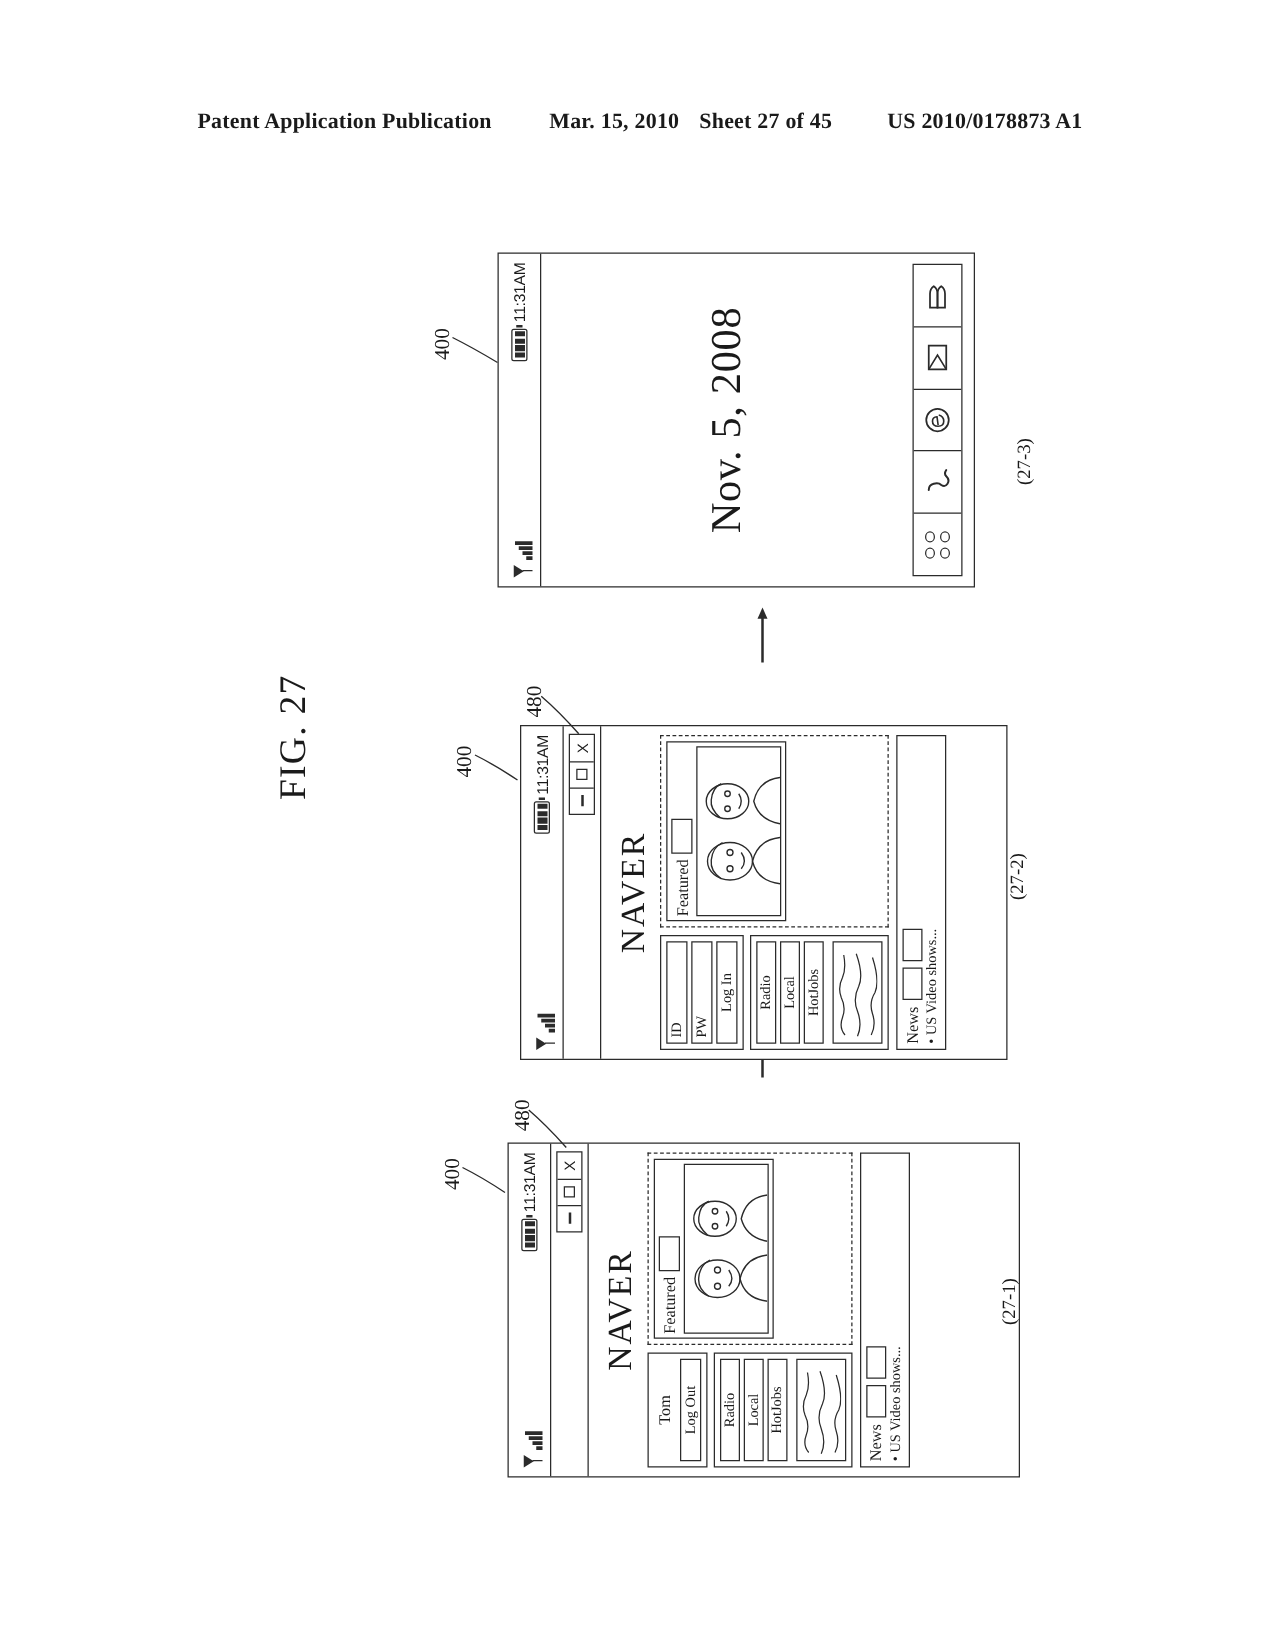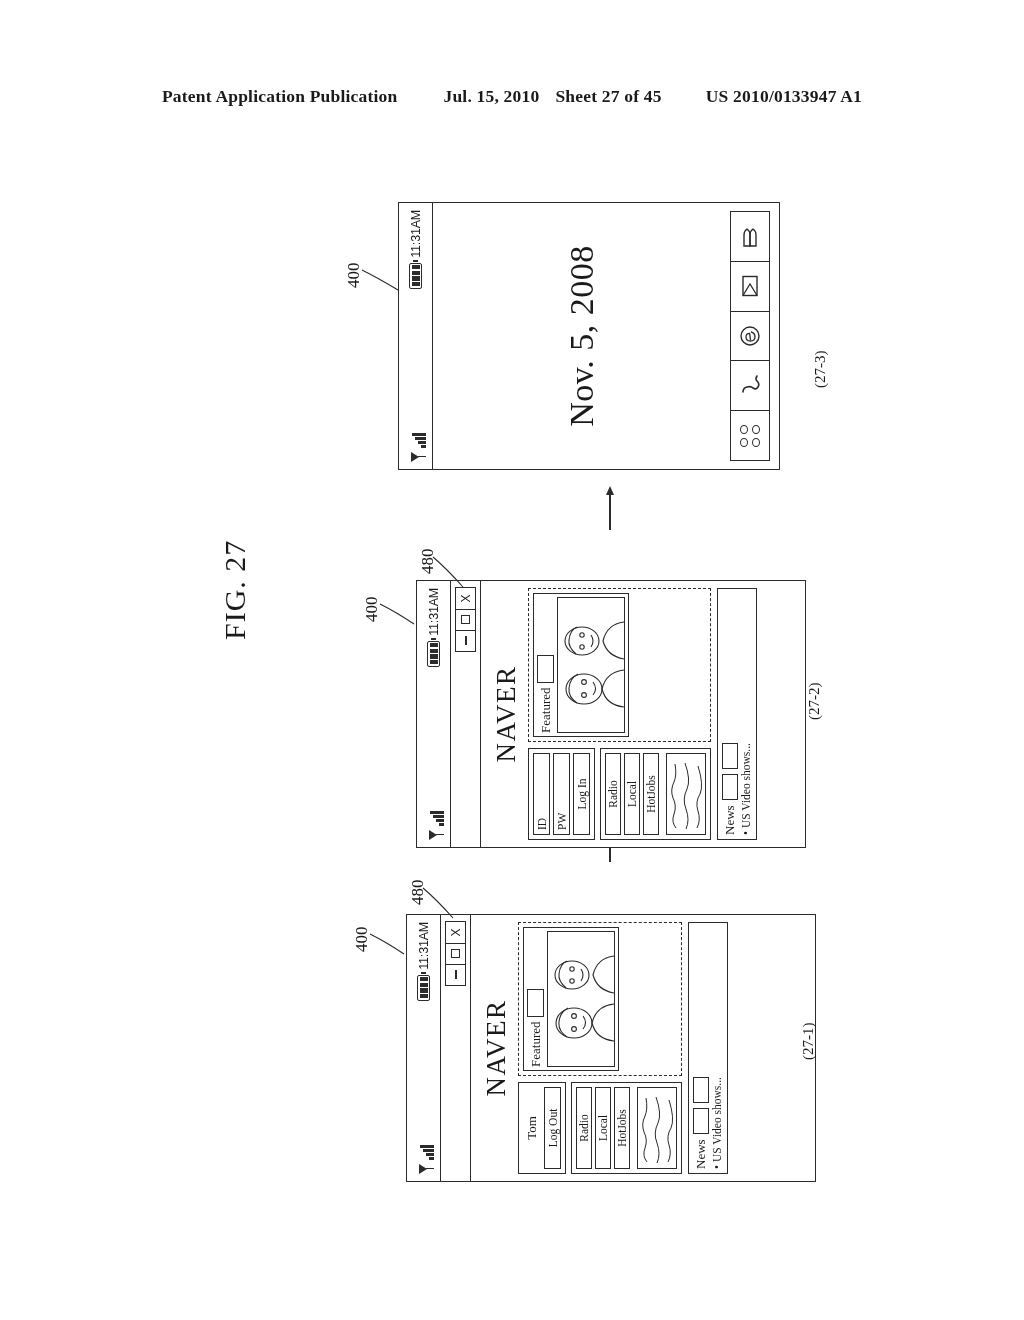--- a/index.html
+++ b/index.html
@@ -196,23 +196,23 @@
   
   svg{display:block;}
 </style>
 </head>
 <body>
 
 <div class="page">
 
   <div class="pub-header">
     <span class="hdr-title">Patent Application Publication</span>
-    <span class="hdr-date">Jul. 15, 2010</span>
+    <span class="hdr-date">Mar. 15, 2010</span>
     <span class="hdr-sheet">Sheet 27 of 45</span>
-    <span class="hdr-pat">US 2010/0133947 A1</span>
+    <span class="hdr-pat">US 2010/0178873 A1</span>
   </div>
 
   <div class="fig-label">FIG. 27</div>
 
   <div class="phone-wrap" style="left:406px;top:1182px;">
     <div class="rot">
       <div class="phone" style="height:410px;">
 
         <div class="statusbar">
           <div class="sb-left">

